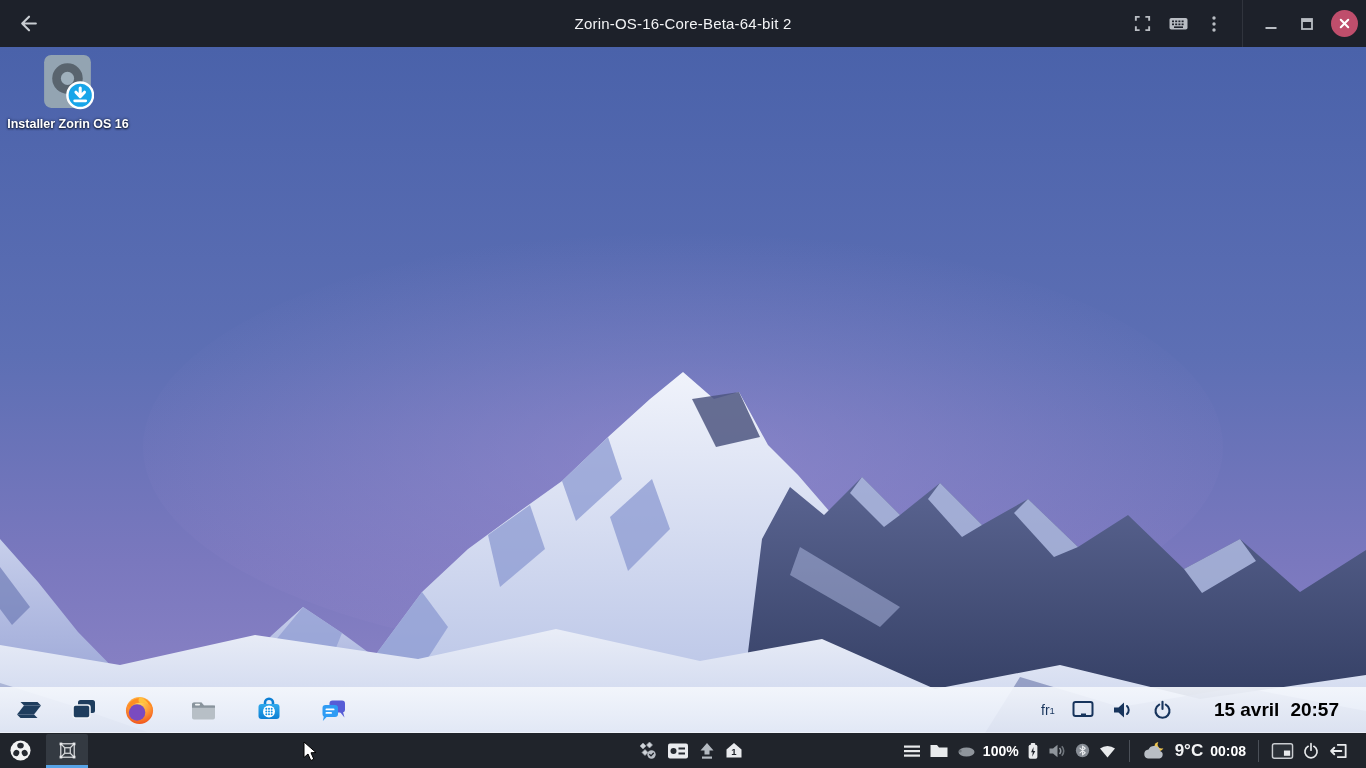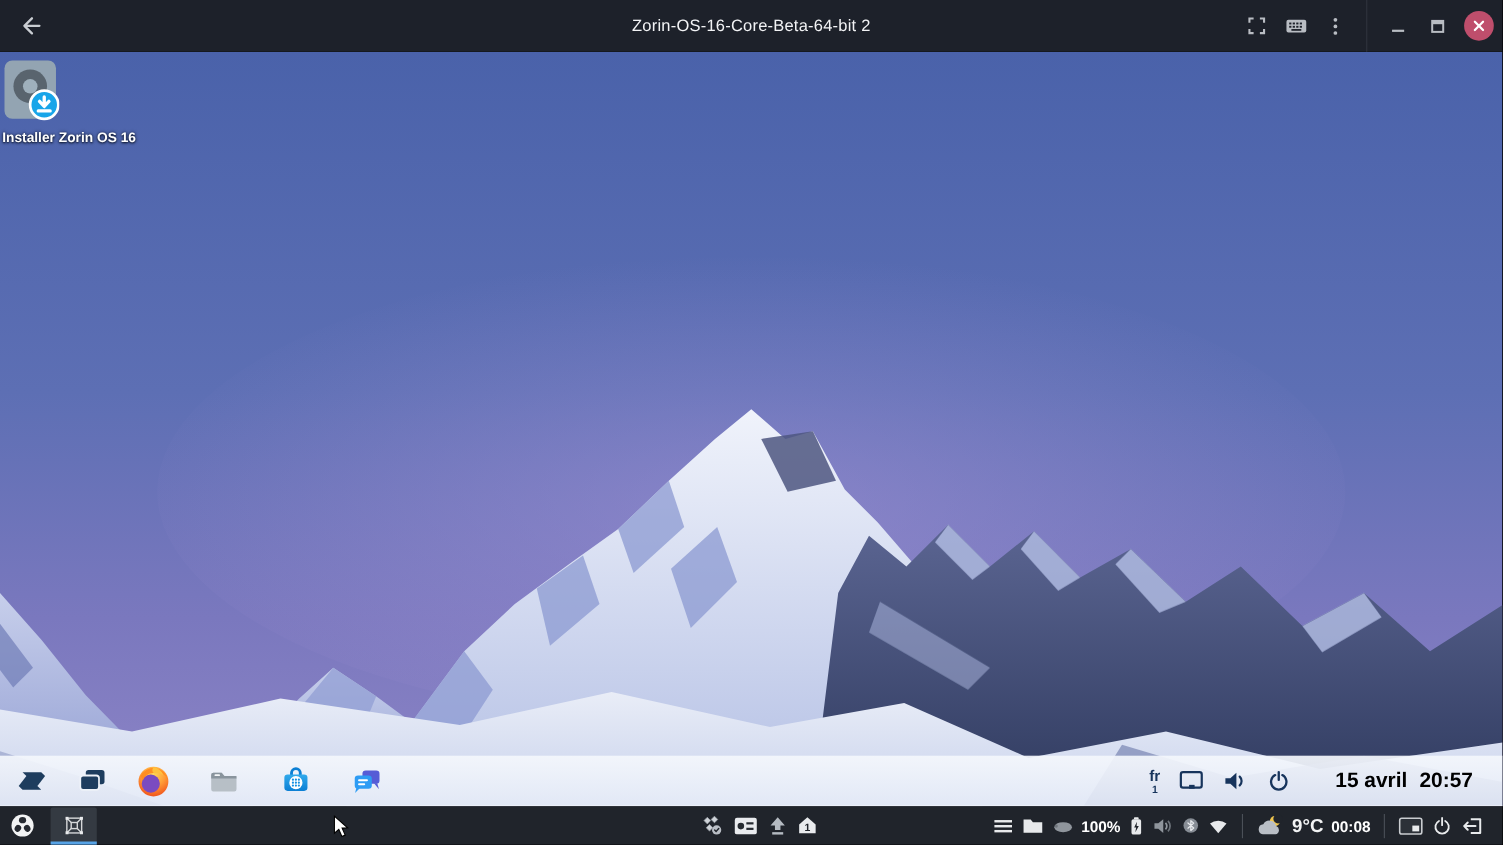--- a/index.html
+++ b/index.html
@@ -17,35 +17,35 @@
   .tb-right { position:absolute; right:0; top:0; height:47px; display:flex; align-items:center; padding-right:8px; }
   .tb-btn { background:none; border:none; width:36px; height:47px; display:flex; align-items:center; justify-content:center; cursor:pointer; }
   .tb-sep { width:1px; height:47px; background:#30343d; margin:0 10px; }
   .tb-close { width:27px; height:27px; border-radius:50%; background:#bf4e6c; border:none;
     display:flex; align-items:center; justify-content:center; margin-left:6px; cursor:pointer; }
 
   
   .desktop { position:absolute; top:47px; left:0; width:1366px; height:686px; }
   .wallpaper { position:absolute; inset:0; width:100%; height:100%; }
 
-  .desktop-icon { position:absolute; left:2px; top:6px; width:132px; text-align:left; cursor:pointer; }
+  .desktop-icon { position:absolute; left:2px; top:6px; width:132px; text-align:center; cursor:pointer; }
   .desktop-icon .glyph { display:inline-block; }
   .desktop-icon .label { margin-top:2px; color:#fff; font-size:12.5px; font-weight:bold;
     text-shadow:0 1px 2px rgba(8,16,34,.95), 0 0 3px rgba(8,16,34,.75); }
 
   
   .zorin-panel { position:absolute; left:0; bottom:0; width:100%; height:46px;
     background:linear-gradient(rgba(244,247,252,.93), rgba(229,235,247,.88));
     display:flex; align-items:center; box-shadow:0 -1px 0 rgba(255,255,255,.45) inset; }
   .zp-left { display:flex; align-items:center; gap:23px; padding-left:13px; }
   .zp-app { background:none; border:none; width:32px; height:36px; display:flex; align-items:center; justify-content:center; cursor:pointer; }
   .zp-app.sp { margin-left:10px; }
   .zp-right { margin-left:auto; display:flex; align-items:center; gap:16px; padding-right:27px; color:#17345c; }
   .zp-ind { background:none; border:none; display:flex; align-items:center; justify-content:center; cursor:pointer; }
-  .kbd-layout { font-size:14px; font-weight:bold; color:#17345c;flex-direction:column; }
+  .kbd-layout { font-size:14px; font-weight:normal; color:#17345c; }
   .kbd-layout .sub { font-size:9.5px; vertical-align:-3px; }
   .zp-clock { display:flex; gap:11px; font-size:19px; font-weight:bold; margin-left:24px; cursor:pointer; }
 
   
   .host-panel { position:absolute; left:0; bottom:0; width:100%; height:35px;
     background:#20242b; display:flex; align-items:center; color:#e8eaec; z-index:20; }
   .hp-btn { background:none; border:none; height:35px; display:flex; align-items:center; justify-content:center; cursor:pointer; }
   .hp-menu { width:40px; }
   .hp-task { position:relative; width:42px; height:33px; margin:1px 0 1px 6px;
     background:#343a42; border:none; border-radius:2px; display:flex; align-items:center; justify-content:center; cursor:pointer; }

